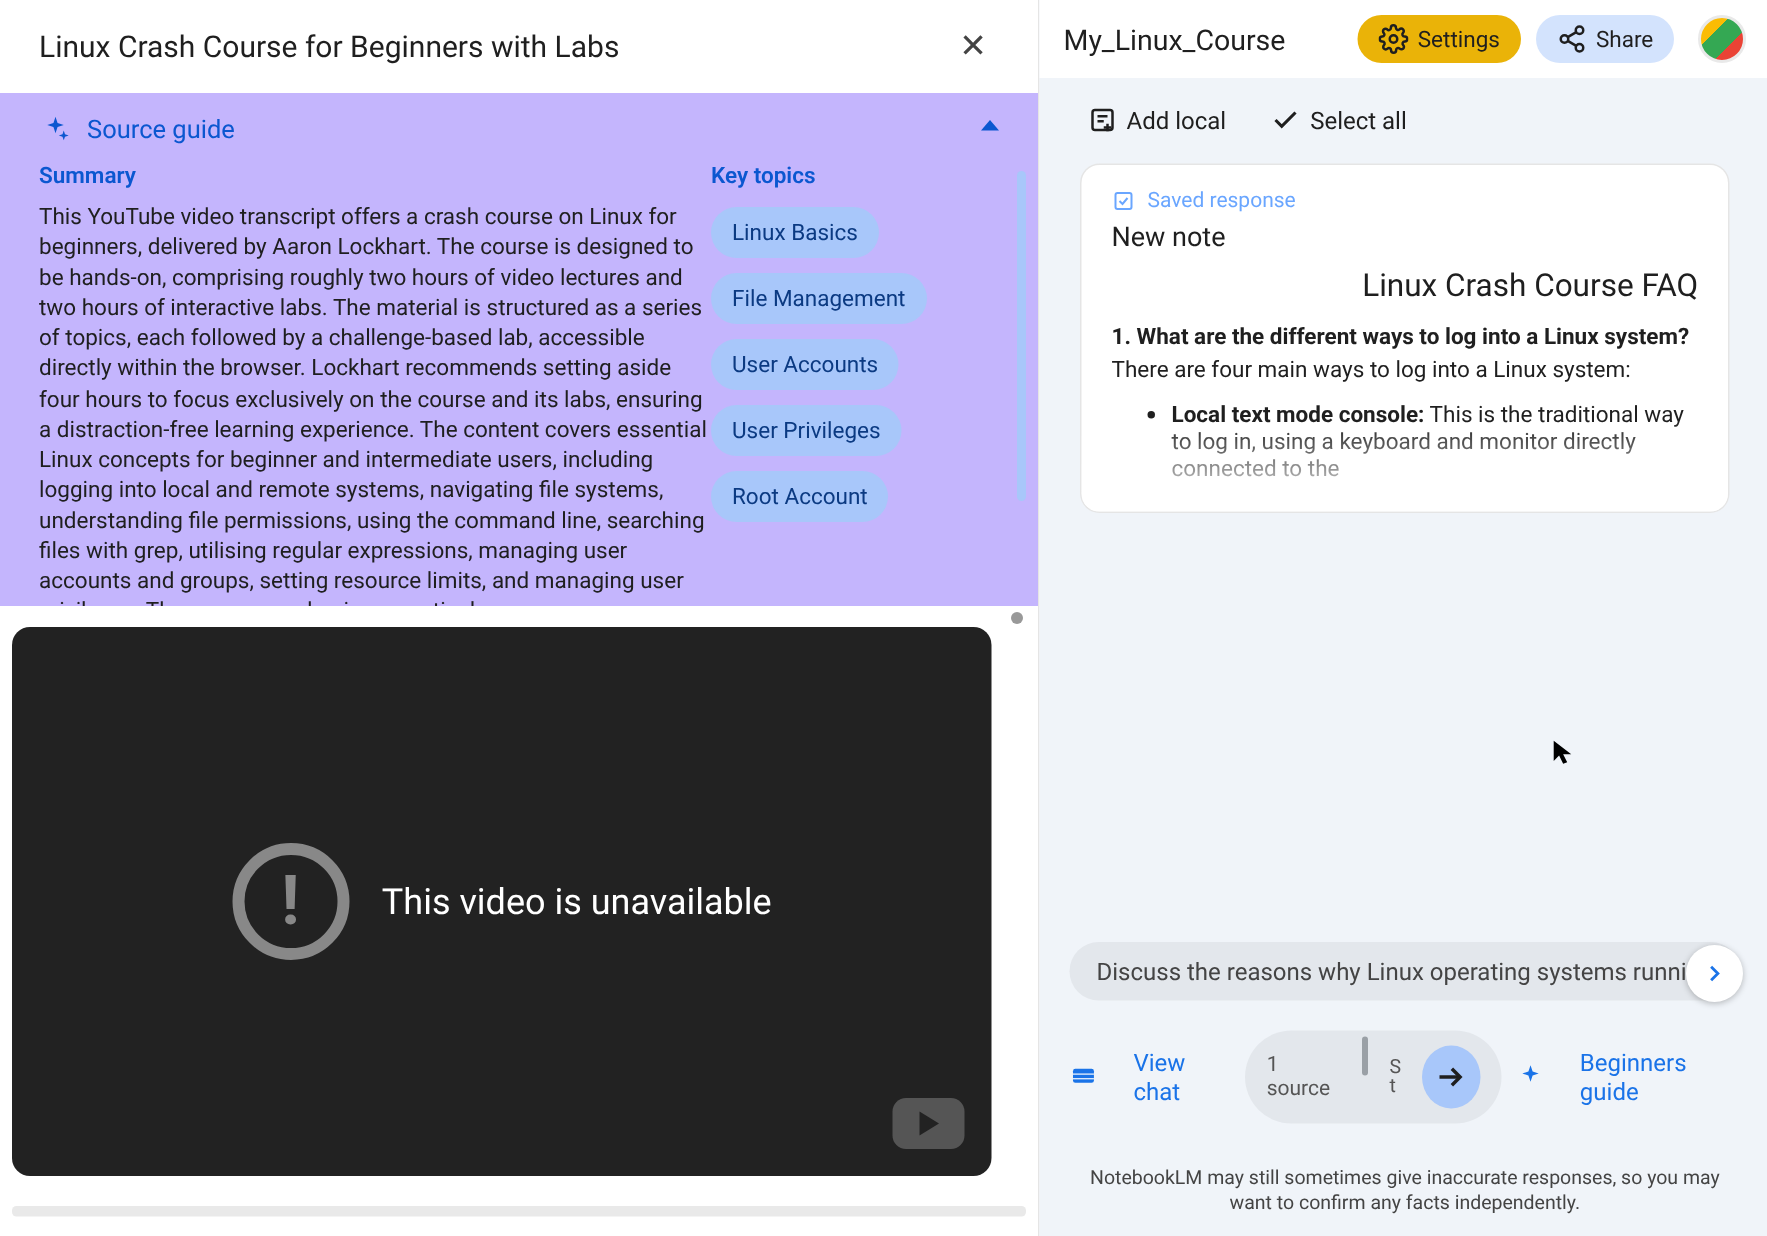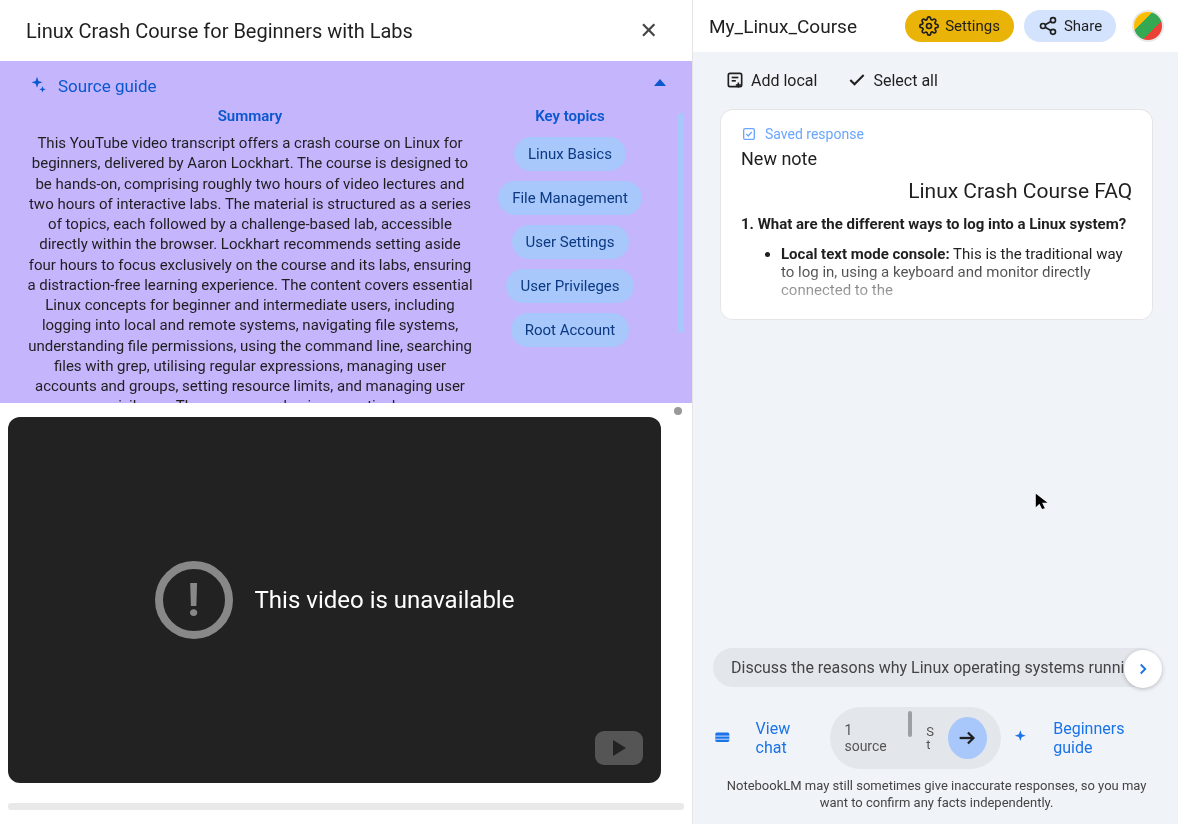--- a/index.html
+++ b/index.html
@@ -1,20 +1,20 @@
 <!DOCTYPE html>
 <html><head>
   <meta charset="utf-8">
   <style>
     * { margin:0; padding:0; box-sizing:border-box; font-family:"Google Sans", Roboto, Arial, sans-serif; }
     body { width:1178px; height:824px; overflow:hidden; background:#fff; color:#1f1f1f; }
     .app { display:flex; width:100%; height:100%; }
 
     
-    .left { width:693px; height:100%; display:flex; flex-direction:column; border-right:1px solid #e5e5e5;text-align:center; }
+    .left { width:693px; height:100%; display:flex; flex-direction:column; border-right:1px solid #e5e5e5; }
     .left-header { display:flex; align-items:center; justify-content:space-between; padding:14px 26px; }
     .left-title { font-size:20px; color:#1f1f1f; }
     .close-x { font-size:22px; cursor:pointer; color:#444; padding:4px 8px; }
 
     .guide { background:#c4b5fd; flex:0 0 auto; position:relative; }
     .guide-header { display:flex; align-items:center; gap:10px; padding:14px 26px 6px; color:#0b57d0; font-size:17px; }
     .sparkle { width:22px; height:22px; }
     .caret-up { position:absolute; right:26px; top:18px; width:0; height:0; border-left:6px solid transparent; border-right:6px solid transparent; border-bottom:7px solid #0b57d0; cursor:pointer; }
 
     .guide-body { display:flex; padding:4px 26px 0; height:300px; overflow:hidden; position:relative; }
@@ -66,21 +66,21 @@
     .suggest-arrow { position:absolute; right:-2px; top:2px; width:38px; height:38px; border-radius:50%; background:#fff; box-shadow:0 1px 4px rgba(0,0,0,0.25); display:flex; align-items:center; justify-content:center; color:#1a73e8; cursor:pointer; }
 
     .compose-row { display:flex; align-items:center; justify-content:space-between; margin-top:20px; gap:10px; }
     .link-btn { display:flex; align-items:center; gap:24px; color:#1a73e8; font-size:16px; cursor:pointer; }
     .compose { background:#e3e7ec; border-radius:32px; padding:10px 14px; display:flex; align-items:center; gap:14px; }
     .source-cnt { font-size:14px; color:#555; }
     .mini-scroll { width:5px; height:26px; background:#9aa0a6; border-radius:3px; align-self:flex-start; margin-top:-6px; }
     .stacked { font-size:13px; color:#555; line-height:1; }
     .send { width:42px; height:42px; border-radius:50%; background:#a8c7fa; display:flex; align-items:center; justify-content:center; cursor:pointer; }
 
-    .disclaimer { font-size:13px; text-align:center; color:#444; margin-top:8px; line-height:1.35; }
+    .disclaimer { font-size:13px; text-align:center; color:#444; margin-top:28px; line-height:1.35; }
 
     
     svg { display:block; }
   </style>
 </head>
 <body>
 
 <div class="app">
 
   <div class="left">
@@ -100,21 +100,21 @@
 
       <div class="guide-body">
         <div class="summary-col">
           <div class="summary-h">Summary</div>
           <div class="summary-text">This YouTube video transcript offers a crash course on Linux for beginners, delivered by Aaron Lockhart. The course is designed to be hands-on, comprising roughly two hours of video lectures and two hours of interactive labs. The material is structured as a series of topics, each followed by a challenge-based lab, accessible directly within the browser. Lockhart recommends setting aside four hours to focus exclusively on the course and its labs, ensuring a distraction-free learning experience. The content covers essential Linux concepts for beginner and intermediate users, including logging into local and remote systems, navigating file systems, understanding file permissions, using the command line, searching files with grep, utilising regular expressions, managing user accounts and groups, setting resource limits, and managing user privileges. The course emphasizes practical</div>
         </div>
         <div class="topics-col">
           <div class="topics-h">Key topics</div>
           <div class="chip">Linux Basics</div><br>
           <div class="chip">File Management</div><br>
-          <div class="chip">User Settings</div><br>
+          <div class="chip">User Accounts</div><br>
           <div class="chip">User Privileges</div><br>
           <div class="chip">Root Account</div>
         </div>
         <div class="guide-scrollbar"></div>
       </div>
     </div>
 
     <div class="video-area">
       <div class="video-dot"></div>
       <div class="player">
@@ -172,20 +172,21 @@
       <div class="saved-row">
         <svg width="16" height="16" viewBox="0 0 24 24" fill="none" stroke="#6aa6ff" stroke-width="2">
             <rect x="4" y="4" width="16" height="16" rx="2"></rect>
             <polyline points="8 12 11 15 16 9"></polyline>
           </svg>
         <span>Saved response</span>
       </div>
       <div class="note-new">New note</div>
       <div class="note-h1">Linux Crash Course FAQ</div>
       <p class="note-q"><b><span>1.</span> <span>What are the different ways to log into a Linux system?</span></b></p>
+      <p class="note-p">There are four main ways to log into a Linux system:</p>
       <ul class="note-ul">
         <li><b>Local text mode console:</b><span> This is the traditional way to log in, using a keyboard and monitor directly connected to the</span></li>
       </ul>
       <div class="note-fade"></div>
     </div>
 
     <svg class="cursor-arrow" width="18" height="18" viewBox="0 0 20 20">
         <path d="M2 2 L2 17 L6 13 L9 19 L12 18 L9 12 L15 12 Z" fill="#000"></path>
       </svg>
 

